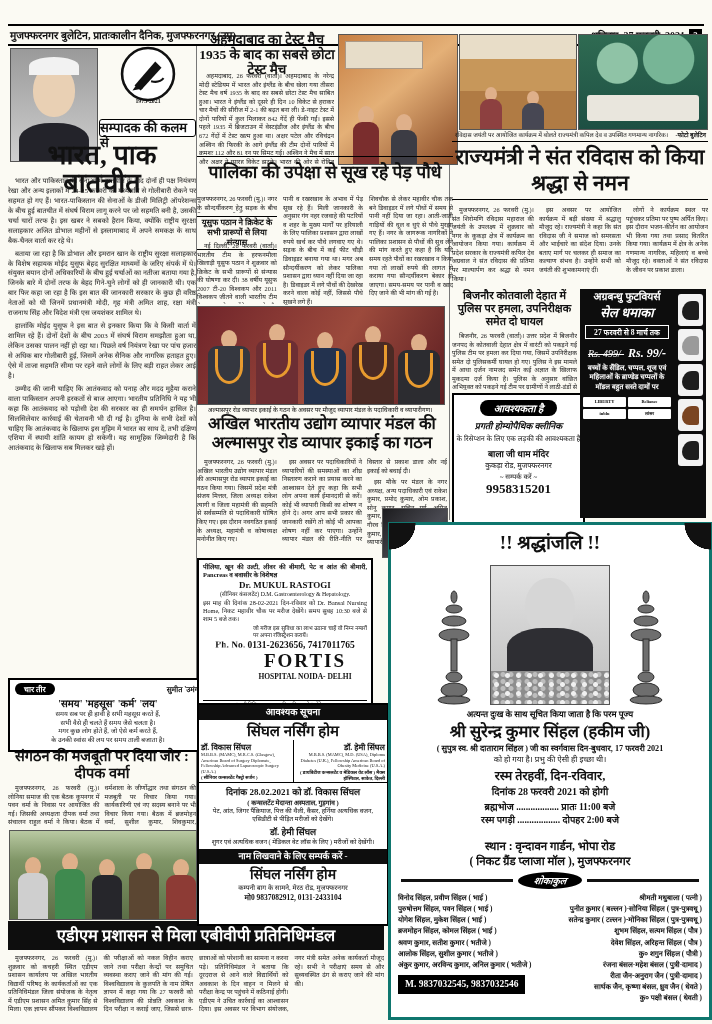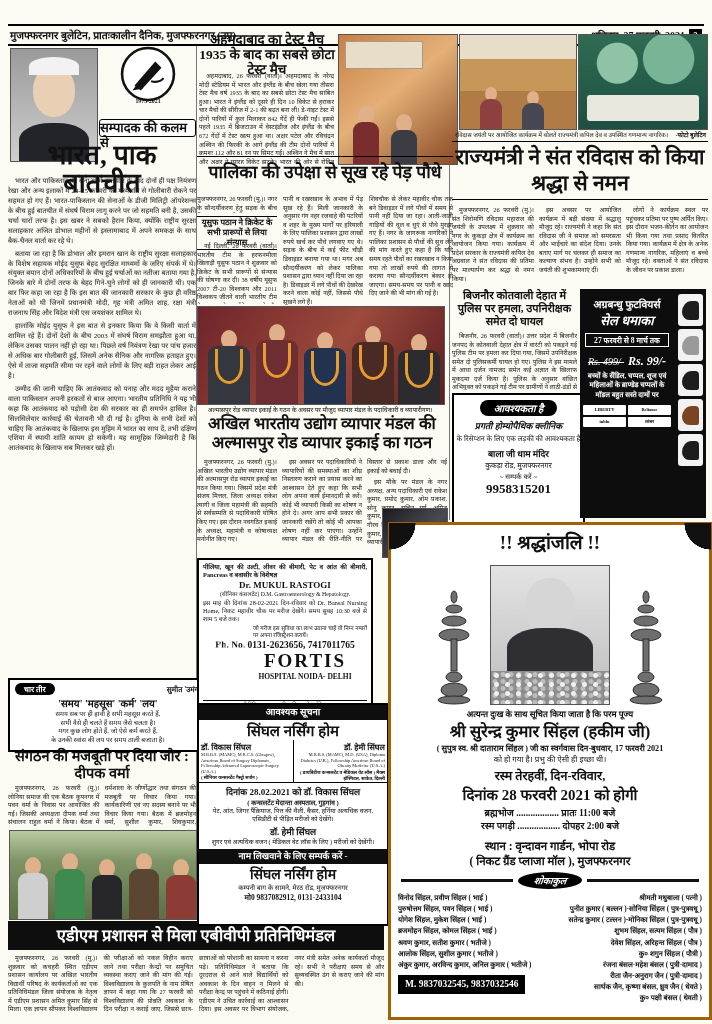--- a/index.html
+++ b/index.html
@@ -31,21 +31,21 @@
   .banner{background:#0e0e0e;color:#fff;font-weight:bold;text-align:center;}
   
   .boxed{border:2px solid #000;background:#fff;}
   
   .shoe{width:25px;height:32px;background:#f2f2f2;border-radius:3px;margin:3px auto;position:relative;}
   .shoe::after{content:"";position:absolute;left:4px;top:7px;width:17px;height:19px;background:#1d1d1d;border-radius:58% 22% 12% 42%;}
   .shoe.brown::after{background:#7a4522;}
   .shoe.grey::after{background:#9a9a9a;}
   .brandcell{background:#fff;color:#000;font-size:4.4px;font-weight:bold;text-align:center;line-height:10px;height:10px;overflow:hidden;border-radius:1px;}
   
-  .obit{border:3px solid #a16207;background:#fff;}
+  .obit{border:3px solid #0f766e;background:#fff;}
   .corn{position:absolute;width:30px;height:30px;}
   .corn.tl{left:-2px;top:-2px;background:radial-gradient(circle at 0 0,#111 62%,transparent 63%);}
   .corn.tr{right:-2px;top:-2px;background:radial-gradient(circle at 100% 0,#111 62%,transparent 63%);}
   .shok{display:flex;align-items:center;gap:5px;margin:4px 10px;}
   .shok::before,.shok::after{content:"";flex:1;height:3px;background:#111;}
   .shok span{background:#000;color:#fff;font-style:italic;font-size:9.5px;font-weight:bold;border-radius:50%;padding:2px 16px;transform:skewX(-8deg);}
   .namelist{font-size:7.2px;font-weight:bold;line-height:1.55;}
   .phonebox{display:inline-block;background:#000;color:#fff;font-weight:bold;font-size:9.5px;padding:2px 7px;margin-top:4px;}
   
   .face{position:absolute;background:#e6c9a8;border-radius:48%;}
@@ -286,21 +286,21 @@
     <div class="b" style="font-size:9px;font-style:italic;margin-top:3px;">प्रगती होम्योपैथिक क्लीनिक</div>
     <div style="font-size:7.2px;margin-top:1px;">के रिसेप्शन के लिए एक लड़की की आवश्यकता है</div>
     <div class="b" style="font-size:9px;margin-top:4px;">बाला जी धाम मंदिर</div>
     <div style="font-size:7.5px;">कुकड़ा रोड, मुजफ्फरनगर</div>
     <div style="font-size:7px;margin-top:2px;">~ सम्पर्क करें ~</div>
     <div class="b" style="font-size:13px;">9958315201</div>
   </div>
 
   <div class="abs" style="left:580px;top:289px;width:126px;height:229px;background:#0d0d0d;color:#fff;">
     <div style="display:flex;">
-      <div style="flex:1;padding:8px 3px;text-align:center;">
+      <div style="flex:1;padding:0 3px;text-align:center;">
         <div class="b" style="font-size:10.5px;">अग्रबन्धु फुटवियर्स</div>
         <div class="b" style="font-size:13px;font-style:italic;">सेल धमाका</div>
         <div class="b" style="font-size:7.6px;border:1.5px solid #fff;padding:1px 2px;margin:4px 2px;">27 फरवरी से 8 मार्च तक</div>
         <div style="margin:2px 0;">
           <span style="font-size:10px;text-decoration:line-through;font-style:italic;">Rs. 499/-</span>
           <span class="b" style="font-size:12px;font-style:italic;">Rs. 99/-</span>
         </div>
         <div class="b" style="font-size:7px;line-height:1.35;margin-top:3px;">बच्चों के सैंडिल, चप्पल, शूज एवं महिलाओं के ब्राण्डेड चप्पलों के मॉडल बहुत सस्ते दामों पर</div>
         <div style="display:grid;grid-template-columns:1fr 1fr;gap:2px;margin-top:5px;">
           <div class="brandcell">LIBERTY</div>
@@ -352,24 +352,24 @@
           <ellipse cx="20" cy="101" rx="13" ry="7"></ellipse>
             <ellipse cx="20" cy="111" rx="16" ry="4"></ellipse>
         </g>
       </svg>
     </div>
     <div class="c b" style="font-size:8.5px;margin-top:3px;">अत्यन्त दुःख के साथ सूचित किया जाता है कि परम पूज्य</div>
     <div class="c b" style="font-size:16.5px;">श्री सुरेन्द्र कुमार सिंहल (हकीम जी)</div>
     <div class="c b" style="font-size:8.2px;">( सुपुत्र स्व. श्री दाताराम सिंहल ) जी का स्वर्गवास दिन-बुधवार, 17 फरवरी 2021</div>
     <div class="c" style="font-size:8px;">को हो गया है। प्रभु की ऐसी ही इच्छा थी।</div>
     <div class="c b" style="font-size:12.5px;margin-top:3px;">रस्म तेरहवीं, दिन-रविवार,</div>
-    <div class="c b" style="font-size:15px;">दिनांक 28 फरवरी 2021 को होगी</div>
+    <div class="c b" style="font-size:10px;">दिनांक 28 फरवरी 2021 को होगी</div>
     <div class="c b" style="font-size:9.5px;margin-top:2px;">ब्रह्मभोज .................. प्रातः 11:00 बजे</div>
     <div class="c b" style="font-size:9.5px;">रस्म पगड़ी .................. दोपहर 2:00 बजे</div>
-    <div class="c b" style="font-size:11.5px;margin-top:6px;">स्थान : वृन्दावन गार्डन, भोपा रोड</div>
+    <div class="c b" style="font-size:11.5px;margin-top:12px;">स्थान : वृन्दावन गार्डन, भोपा रोड</div>
     <div class="c b" style="font-size:11.5px;">( निकट ग्रैंड प्लाजा मॉल ), मुजफ्फरनगर</div>
     <div class="shok">
         <span>शोकाकुल</span>
       </div>
     <div style="display:flex;padding:0 7px;">
       <div class="namelist" style="width:46%;">
         <div>विनोद सिंहल, प्रवीण सिंहल ( भाई )</div>
         <div>पुरुषोत्तम सिंहल, पवन सिंहल ( भाई )</div>
         <div>योगेश सिंहल, मुकेश सिंहल ( भाई )</div>
         <div>ब्रजमोहन सिंहल, कोमल सिंहल ( भाई )</div>

